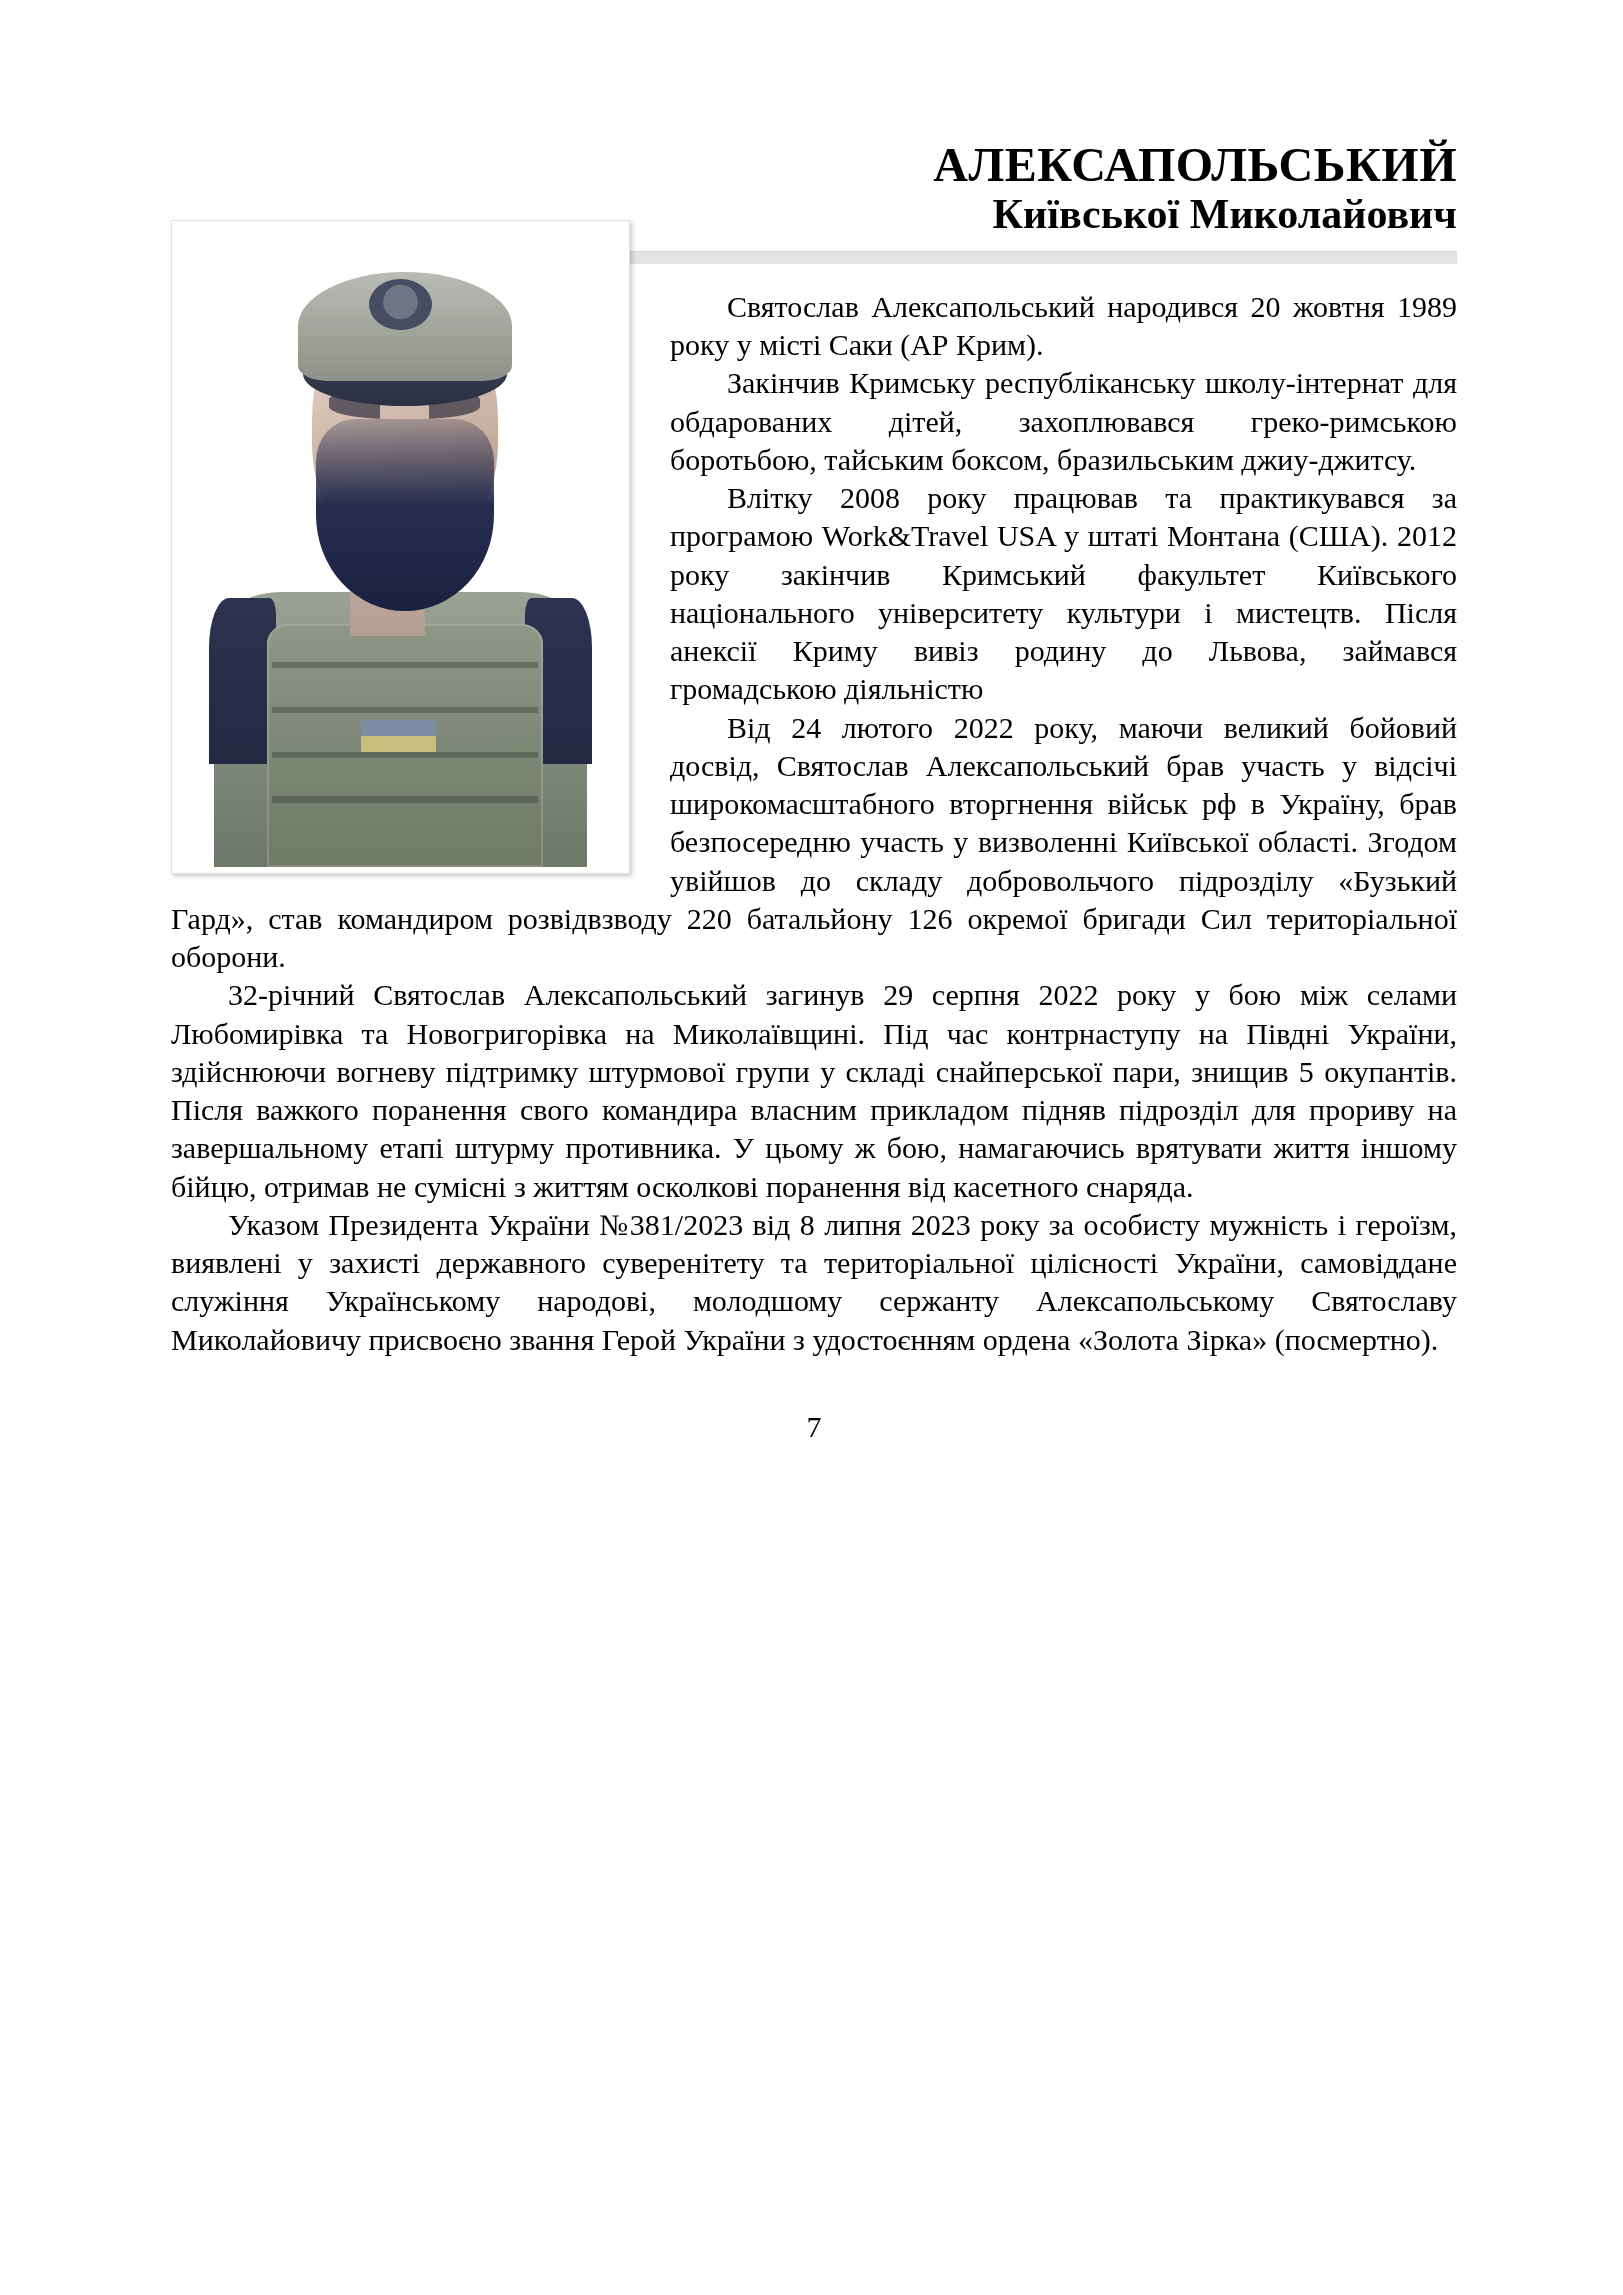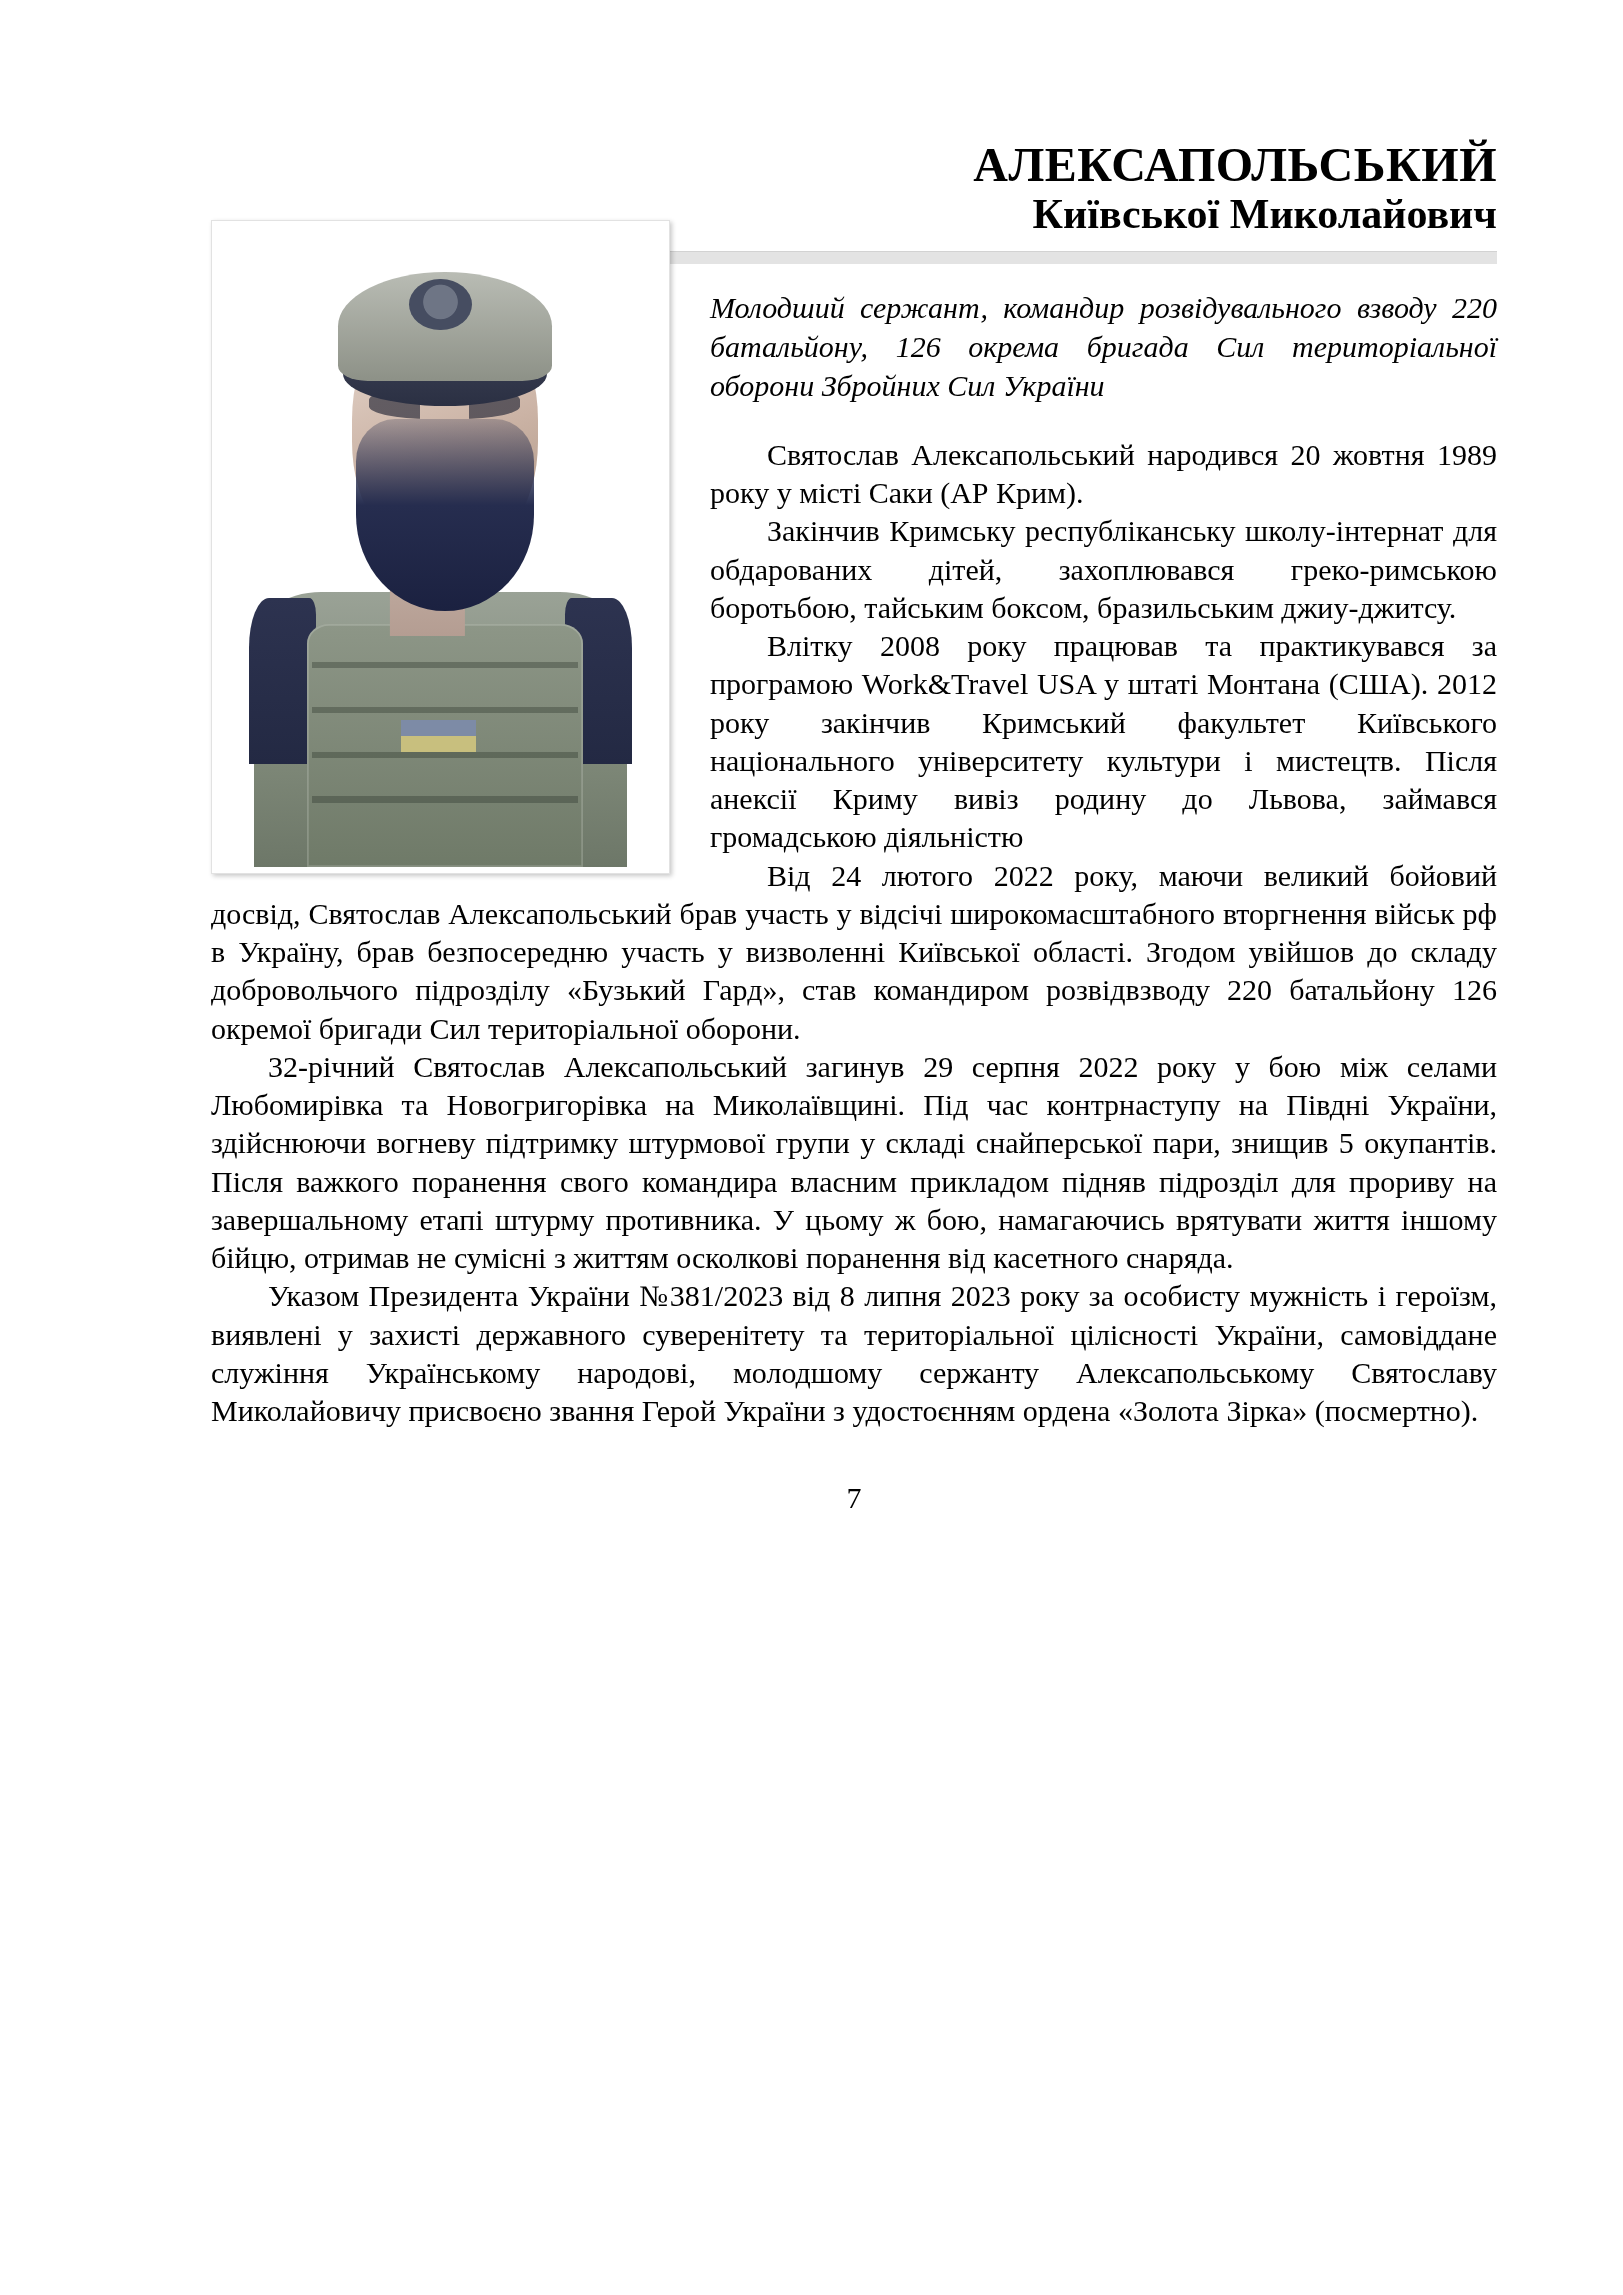--- a/index.html
+++ b/index.html
@@ -20,21 +20,20 @@
     font-family: "Liberation Serif", "DejaVu Serif", serif;
     color: #000000;
   }
 
   .content {
     position: absolute;
     left: 171px;
     top: 0;
     width: 1286px;
     height: 1722px;
-    margin-left: 40px;
   }
 
   
   .photo-frame {
     float: left;
     width: 459px;
     height: 654px;
     margin: 220px 40px 13px 0;
     background: #ffffff;
     border: 0.9px solid #e2e2e2;
@@ -230,21 +229,20 @@
       </div>
     </div>
 
     <div class="title-block">
       <div class="surname">АЛЕКСАПОЛЬСЬКИЙ</div>
       <div class="givenname">Київської Миколайович</div>
     </div>
 
     <div class="rule"></div>
 
-    <div class="rank">Молодший сержант, командир розвідувального взводу 220 батальйону, 126 окрема бригада Сил територіальної оборони Збройних Сил України</div>
 
     <p class="body">Святослав Алексапольський народився 20 жовтня 1989 року у місті Саки (АР Крим).</p>
     <p class="body">Закінчив Кримську республіканську школу-інтернат для обдарованих дітей, захоплювався греко-римською боротьбою, тайським боксом, бразильським джиу-джитсу.</p>
     <p class="body">Влітку 2008 року працював та практикувався за програмою Work&amp;Travel USA у штаті Монтана (США). 2012 року закінчив Кримський факультет Київського національного університету культури і мистецтв. Після анексії Криму вивіз родину до Львова, займався громадською діяльністю</p>
     <p class="body">Від 24 лютого 2022 року, маючи великий бойовий досвід, Святослав Алексапольський брав участь у відсічі широкомасштабного вторгнення військ рф в Україну, брав безпосередню участь у визволенні Київської області. Згодом увійшов до складу добровольчого підрозділу «Бузький Гард», став командиром розвідвзводу 220 батальйону 126 окремої бригади Сил територіальної оборони.</p>
     <p class="body">32-річний Святослав Алексапольський загинув 29 серпня 2022 року у бою між селами Любомирівка та Новогригорівка на Миколаївщині. Під час контрнаступу на Півдні України, здійснюючи вогневу підтримку штурмової групи у складі снайперської пари, знищив 5 окупантів. Після важкого поранення свого командира власним прикладом підняв підрозділ для прориву на завершальному етапі штурму противника. У цьому ж бою,  намагаючись врятувати життя іншому бійцю, отримав не сумісні з життям осколкові поранення від касетного снаряда.</p>
     <p class="body">Указом Президента України №381/2023 від 8 липня 2023 року за особисту мужність і героїзм, виявлені у захисті державного суверенітету та територіальної цілісності України, самовіддане служіння Українському народові, молодшому сержанту Алексапольському Святославу Миколайовичу  присвоєно звання Герой України з удостоєнням ордена «Золота Зірка» (посмертно).</p>
 
     <div class="clearer"></div>
 

